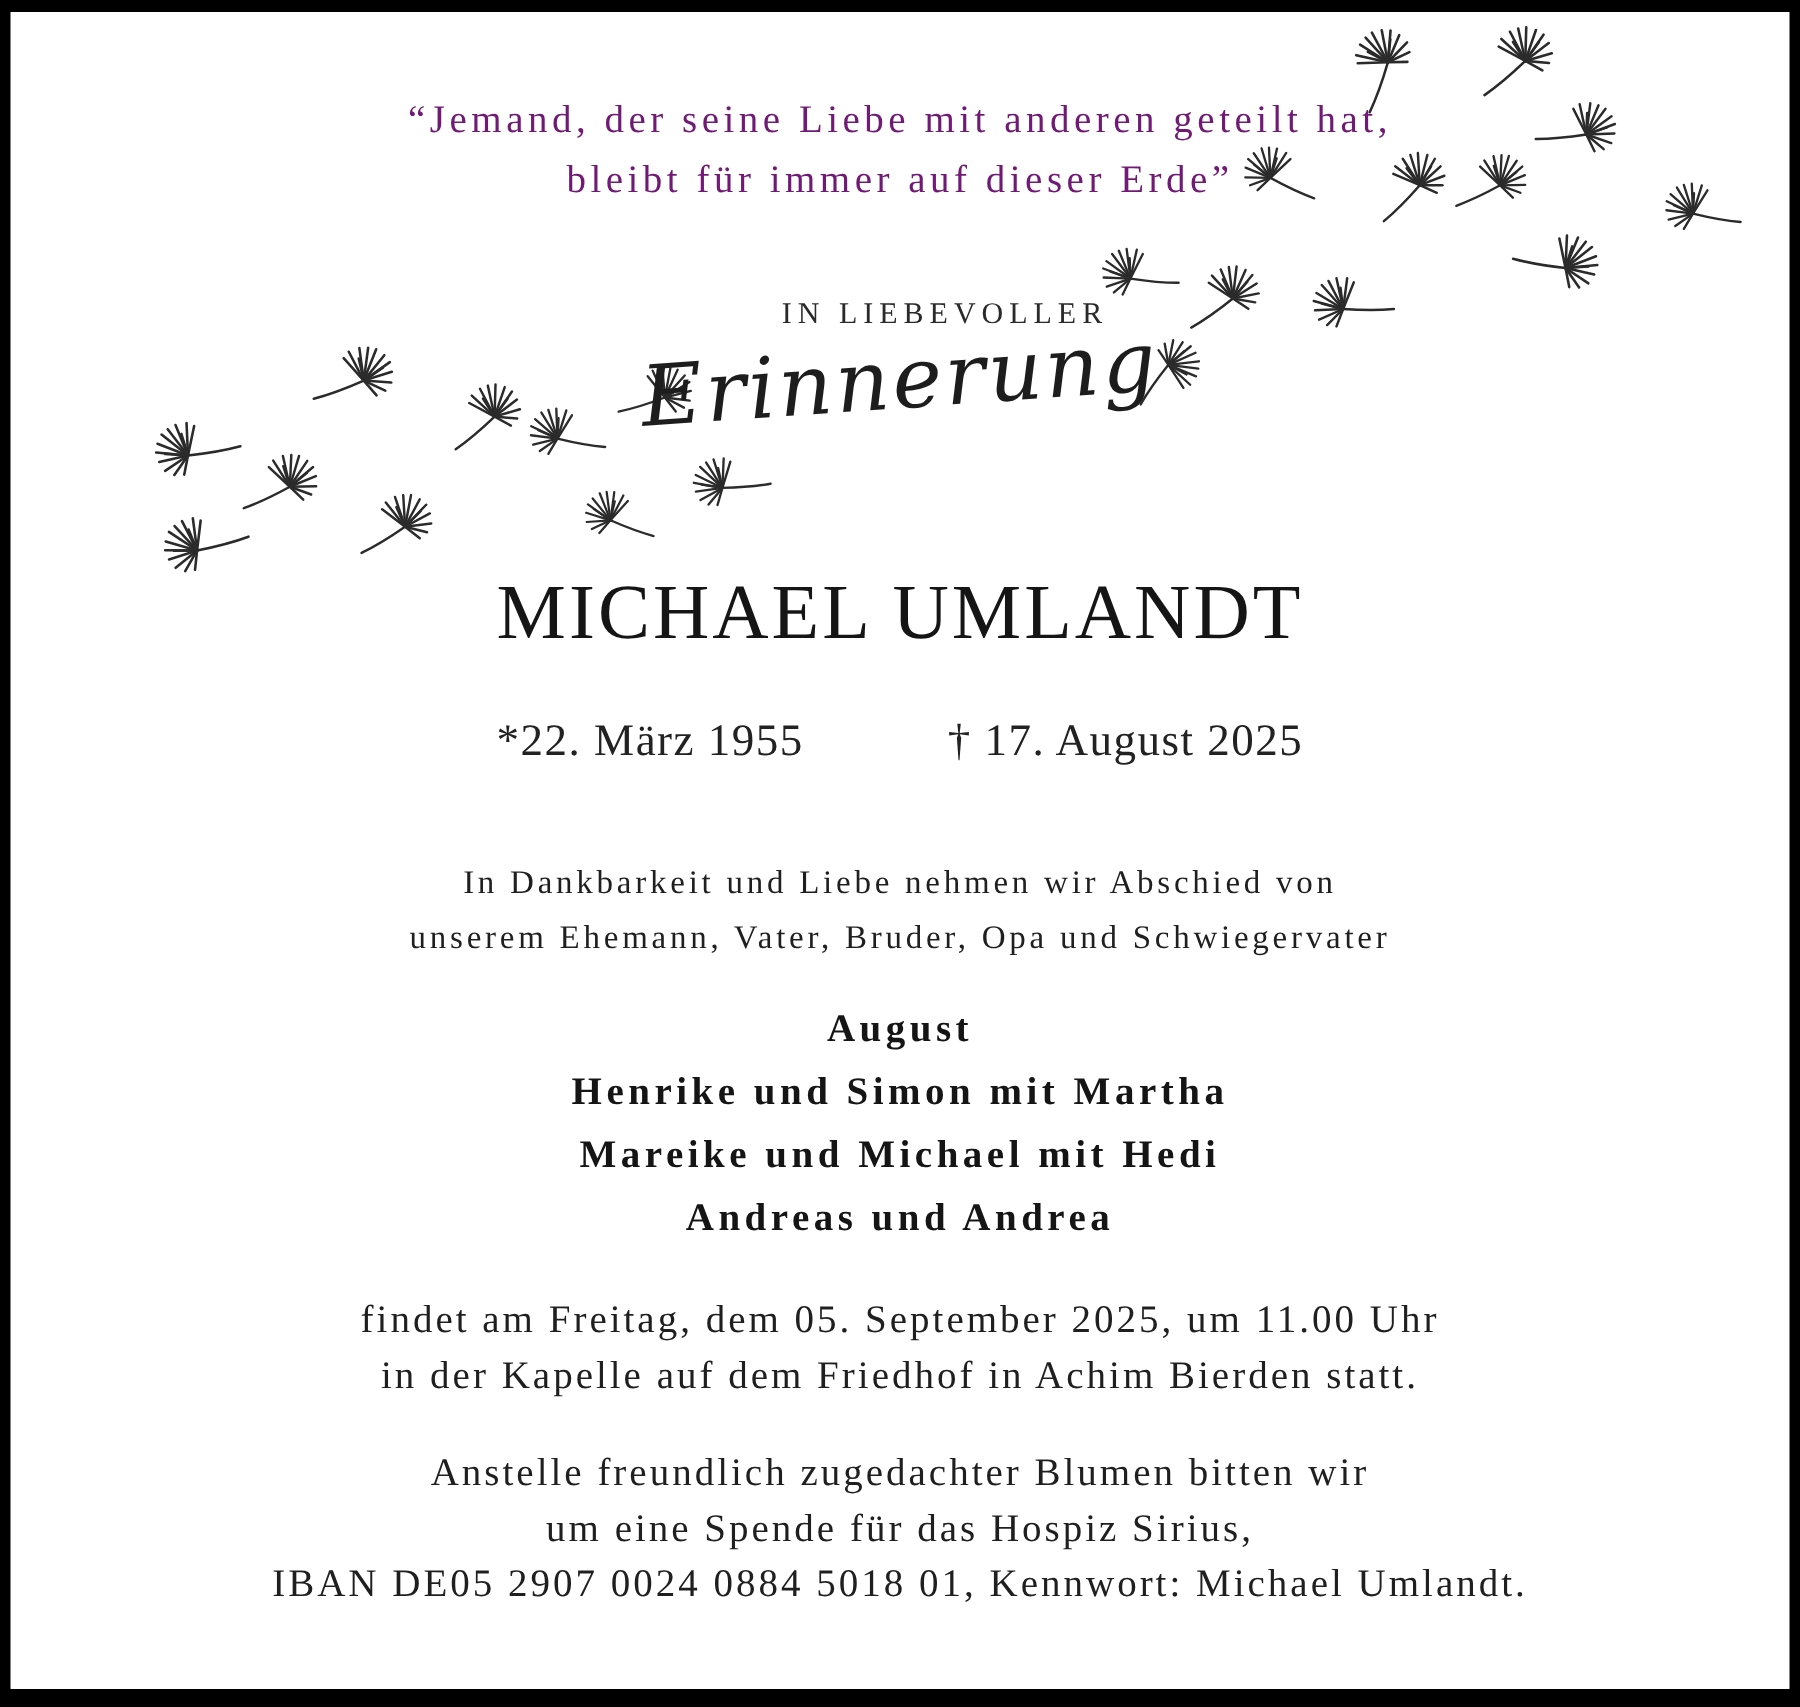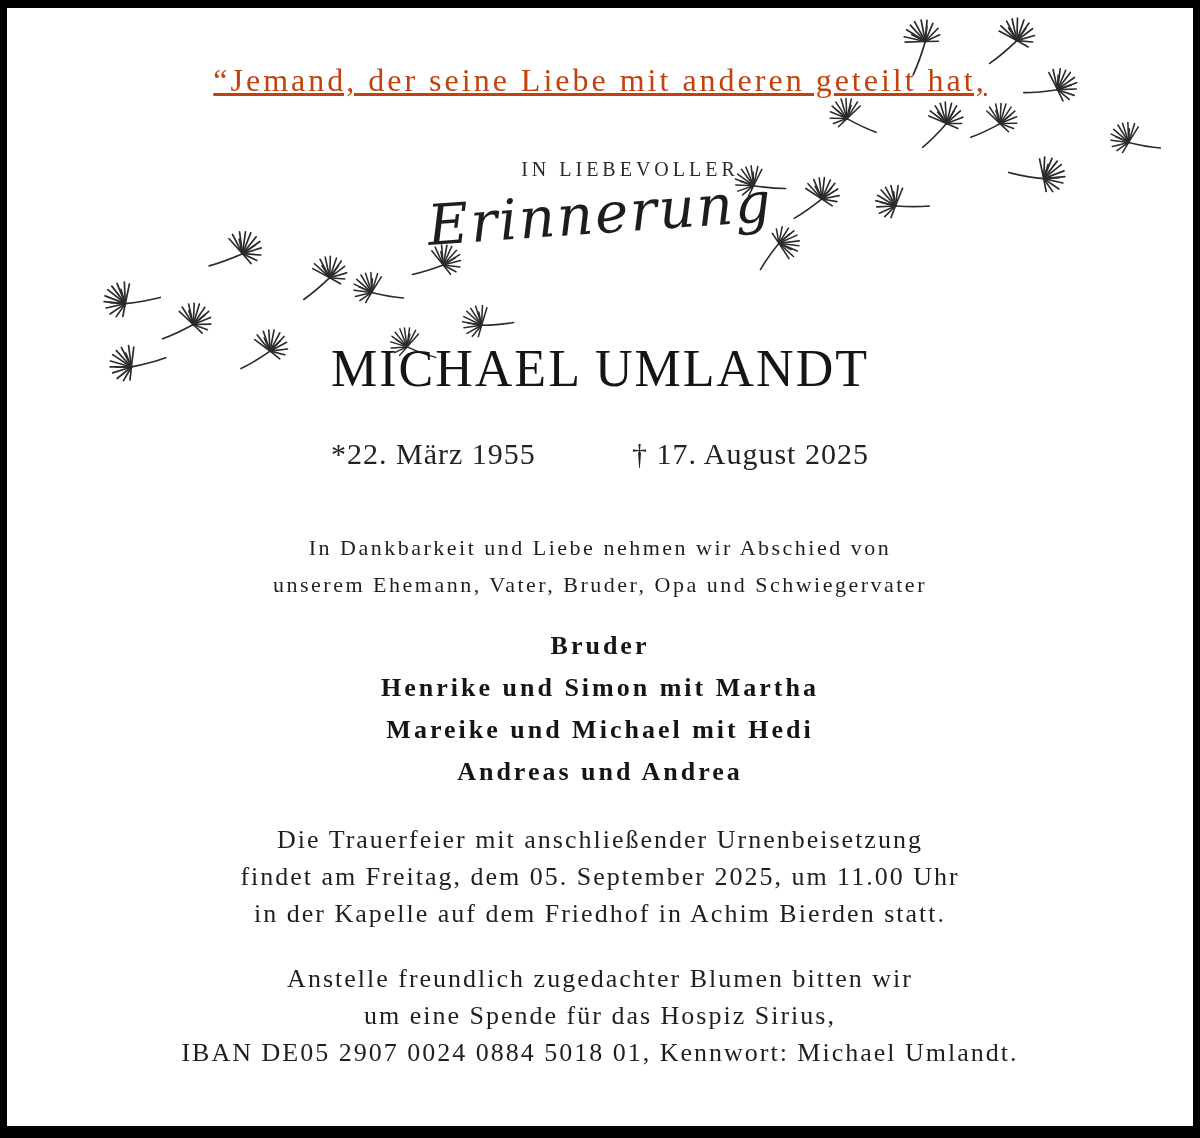--- a/index.html
+++ b/index.html
@@ -32,25 +32,24 @@
     width:48px;height:48px;
     overflow:visible;
   }
   .seed use{ stroke:#2b2b2b; }
   .content{
     position:relative;z-index:2;
     text-align:center;
   }
   .quote{
     margin-top:52px;
-    font-size:32px;
+    font-size:26px;
     letter-spacing:3px;
     line-height:40px;
-    color:#c2410c;
-    text-decoration:underline;
+    color:#701a75;
   }
   .memorial{ margin-top:58px; }
   .memorial-kicker{
     font-size:20px;
     letter-spacing:4px;
     color:#2a2a2a;
     transform:translateX(30px);
   }
   .memorial-script{
     font-family:"DejaVu Serif", serif;
@@ -202,48 +201,48 @@
         </svg>
         <svg viewBox="0 0 40 40" class="seed" style="left: 379px; top: 316px; transform: rotate(-25deg) scale(-0.95, 0.95);">
           <use href="#seed-symbol"></use>
         </svg>
       </div>
 
     <div class="content">
 
       <div class="quote">
         <div>“Jemand, der seine Liebe mit anderen geteilt hat,</div>
+        <div>bleibt für immer auf dieser Erde”</div>
       </div>
 
       <div class="memorial">
         <div class="memorial-kicker">IN LIEBEVOLLER</div>
         <div class="memorial-script">Erinnerung</div>
       </div>
 
       <div class="deceased-name">MICHAEL UMLANDT</div>
 
       <div class="dates">
         <span>*22. März 1955</span>
         <span>† 17. August 2025</span>
       </div>
 
       <div class="farewell">
         <div>In Dankbarkeit und Liebe nehmen wir Abschied von</div>
         <div>unserem Ehemann, Vater, Bruder, Opa und Schwiegervater</div>
       </div>
 
       <div class="family">
-        <div>Bruder</div>
+        <div>August</div>
         <div>Henrike und Simon mit Martha</div>
         <div>Mareike und Michael mit Hedi</div>
         <div>Andreas und Andrea</div>
       </div>
 
       <div class="funeral">
-        <div>Die Trauerfeier mit anschließender Urnenbeisetzung</div>
         <div>findet am Freitag, dem 05. September 2025, um 11.00 Uhr</div>
         <div>in der Kapelle auf dem Friedhof in Achim Bierden statt.</div>
       </div>
 
       <div class="donation">
         <div>Anstelle freundlich zugedachter Blumen bitten wir</div>
         <div>um eine Spende für das Hospiz Sirius,</div>
         <div>IBAN DE05 2907 0024 0884 5018 01, Kennwort: Michael Umlandt.</div>
       </div>
 

